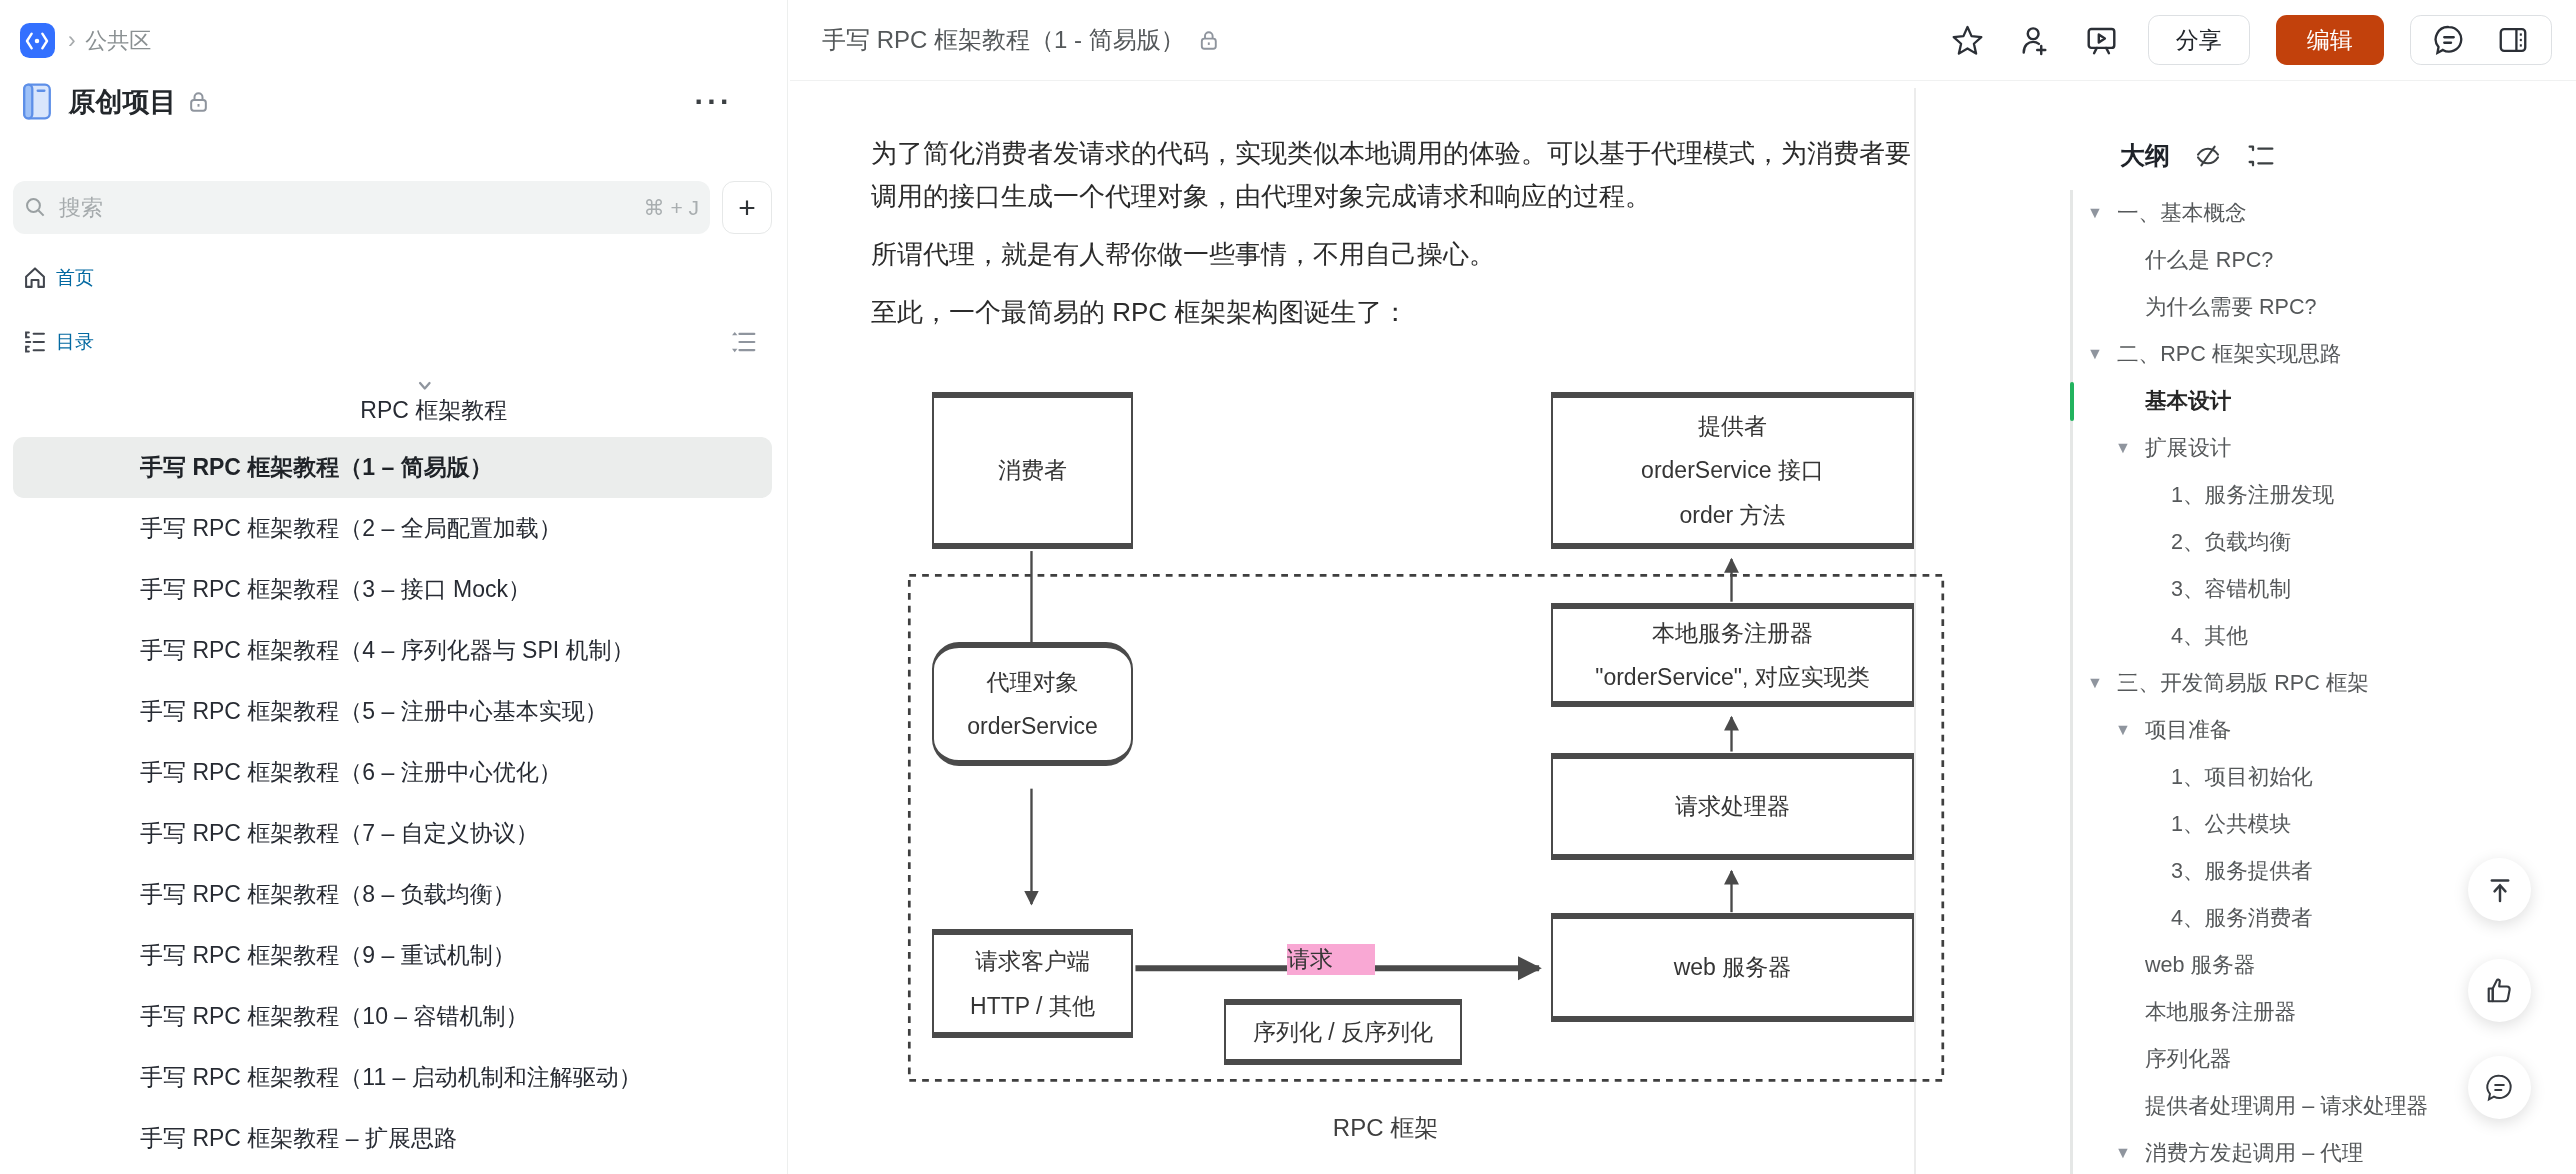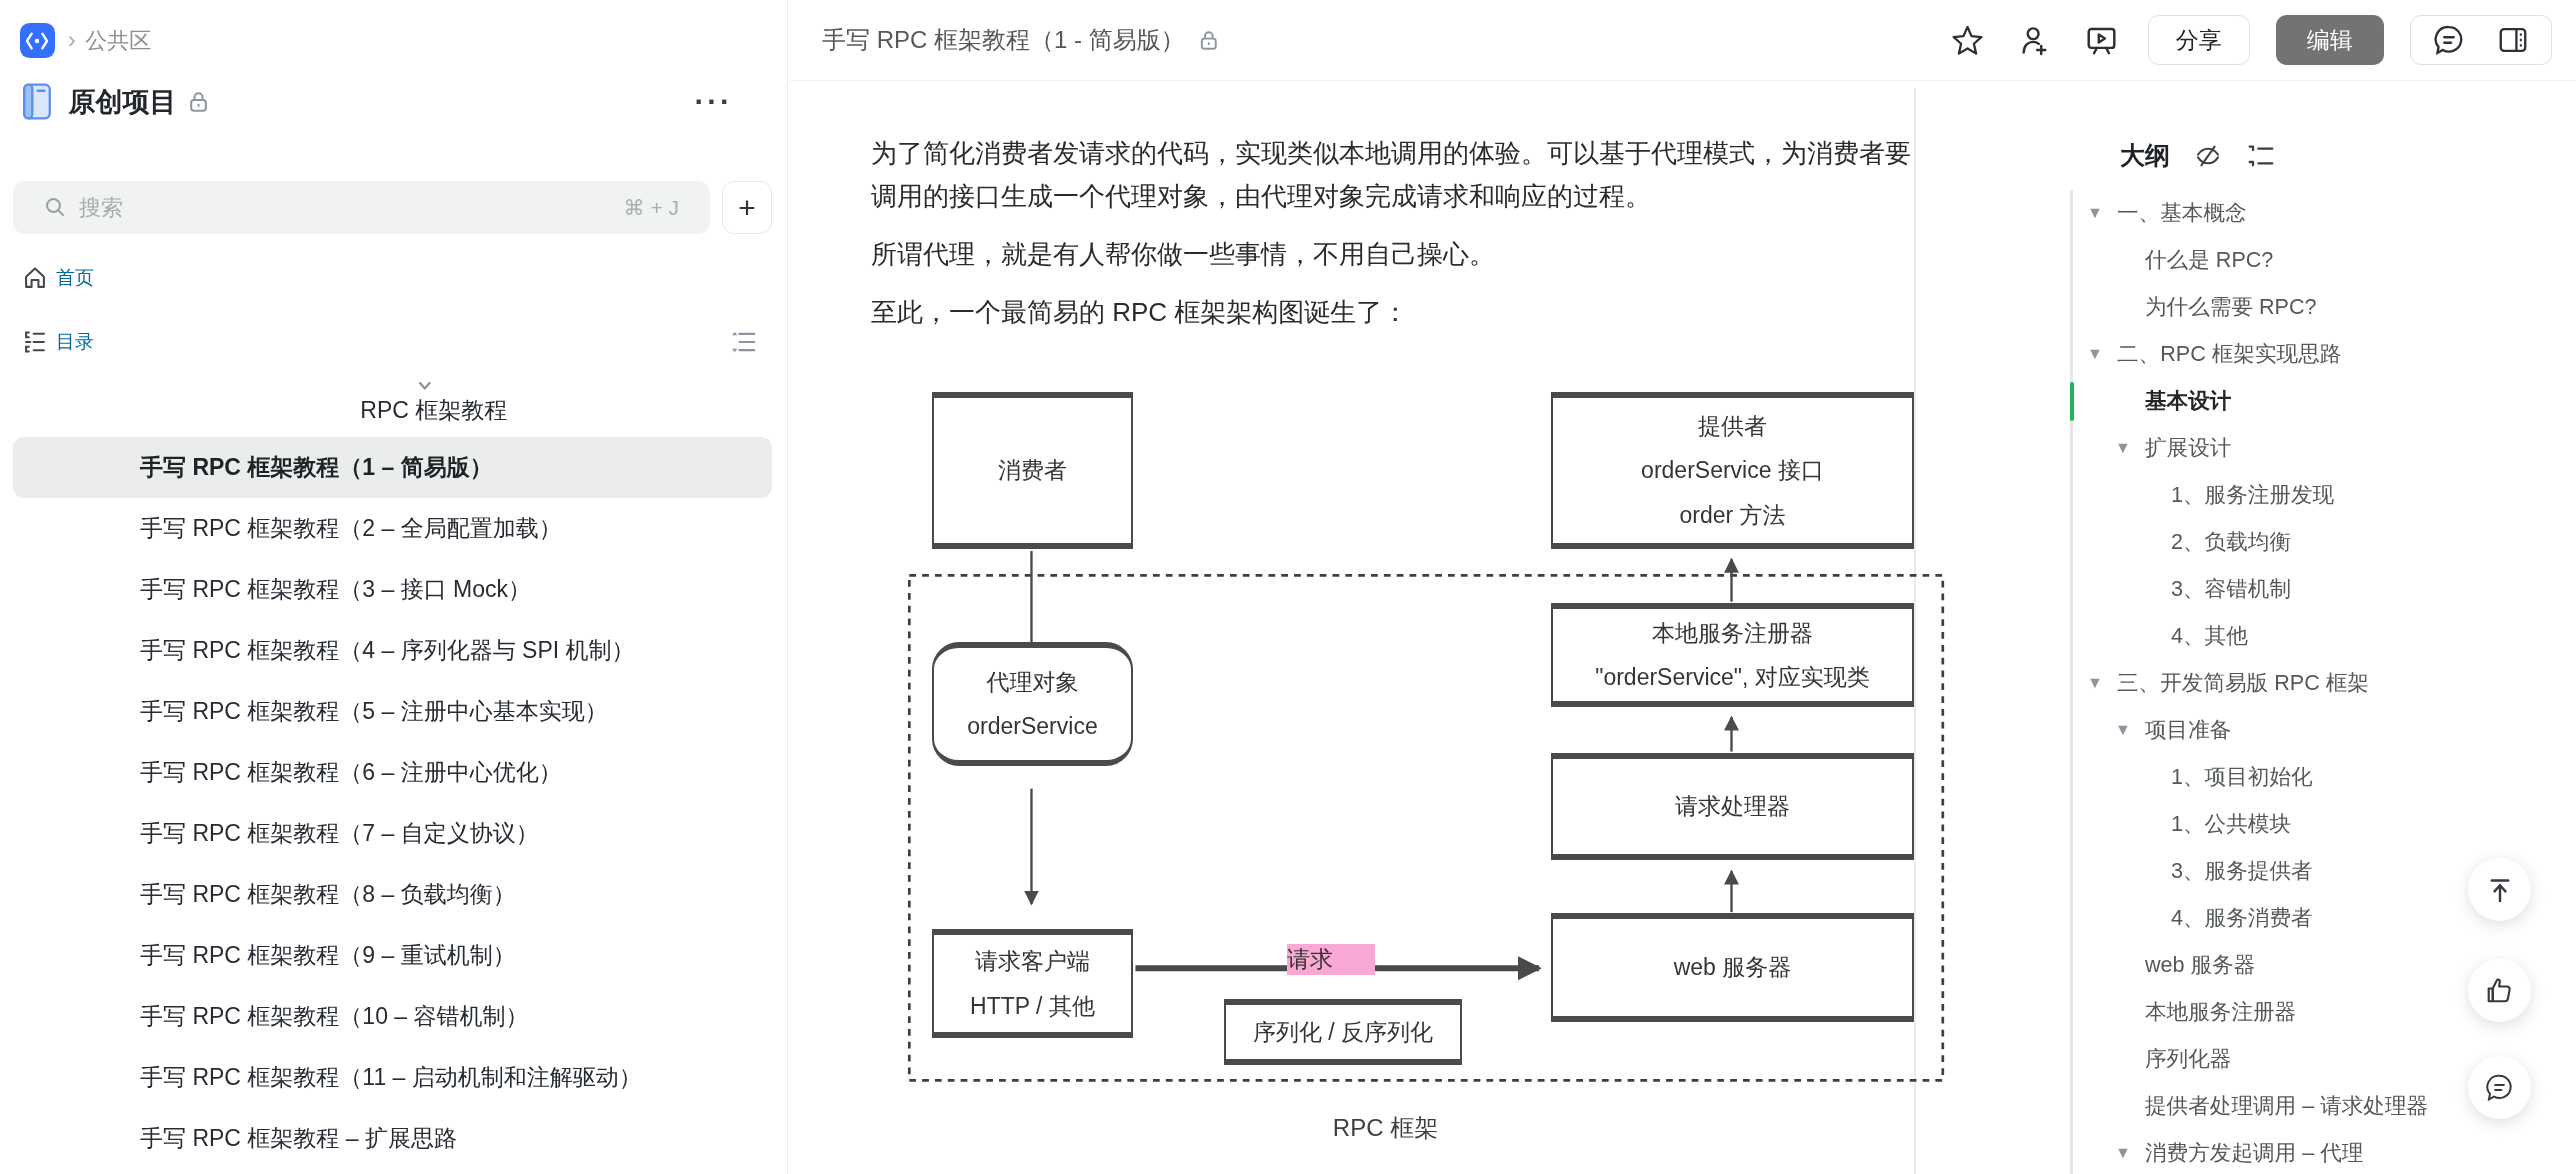--- a/index.html
+++ b/index.html
@@ -12,21 +12,21 @@
     border-right:1.4px solid #edefee; background:#fff; }
   .ws-row { position:absolute; left:19.6px; top:21.6px; height:38px; display:flex; align-items:center; gap:9.5px; }
   .ws-logo { width:35px; height:35px; border-radius:9.5px; background:#3370ff; display:flex; align-items:center; justify-content:center; }
   .crumb-sep { color:#a7abad; font-size:23px; margin-left:4px; }
   .crumb { color:#8a9092; font-size:22px; }
   .book-row { position:absolute; left:19.6px; top:80px; height:43px; width:749px; display:flex; align-items:center; }
   .book-title { font-size:27px; font-weight:bold; color:#23272b; margin-left:15px; }
   .book-lock { margin-left:10.8px; display:flex; }
   .book-menu { position:absolute; right:36px; top:5.4px; font-size:30px; letter-spacing:2.7px; color:#3c4043; font-weight:bold; cursor:pointer; }
   .search-wrap { position:absolute; left:13px; top:181px; width:759px; height:53px; display:flex; gap:12px; }
-  .search-box { flex:1; background:#f1f3f3; border-radius:12px; display:flex; align-items:center; padding:0 31px; }
+  .search-box { flex:1; background:#f1f3f3; border-radius:12px; display:flex; align-items:center; padding:0 11px; }
   .search-ph { color:#a6abad; font-size:22px; margin-left:12px; flex:1; }
   .search-kbd { color:#a9aeb0; font-size:21px; }
   .add-btn { width:50px; height:53px; background:#fff; border:1.4px solid #e6e8e8; border-radius:12px;
     font-size:30px; color:#2f3337; display:flex; align-items:center; justify-content:center; font-weight:300; }
   .nav-row { position:absolute; left:0; width:788px; height:58px; display:flex; align-items:center; padding-left:22px; }
   .nav-row .nav-label { font-size:19px; color:#0369a1; margin-left:8px; }
   .nav-row.r1 { top:249px; } .nav-row.r2 { top:313px; }
   .collapse-ic { position:absolute; right:31px; }
   .tree-parent { position:absolute; left:0; top:377px; width:788px; height:55px; display:flex; align-items:center; padding-left:62px;flex-direction:column; }
   .tree-parent .t-label { font-size:23px; color:#272b33; margin-left:17.6px; }
@@ -39,21 +39,21 @@
   
   .main-header { position:absolute; left:790px; top:0; width:1786px; height:80px; background:#fff; }
   .hdr-line { position:absolute; left:790px; top:80px; width:1786px; height:1.4px; background:#f0f1f1; }
   .doc-title-row { position:absolute; left:822px; top:0; height:80px; display:flex; align-items:center; gap:13.5px; }
   .doc-title { font-size:24px; color:#54585a; }
   .hdr-actions { position:absolute; right:24px; top:0; height:80px; display:flex; align-items:center; gap:26px; }
   .icon-btn { display:flex; align-items:center; justify-content:center; width:41px; height:41px; cursor:pointer; }
   .btn { height:50px; border-radius:10.8px; display:flex; align-items:center; justify-content:center;
     font-size:23px; padding:0 27px; cursor:pointer; white-space:nowrap; }
   .btn.share { background:#fff; border:1.4px solid #dde0e3; color:#22262b; }
-  .btn.edit { background:#737373; color:#fff; border:none; padding:0 31px; }
+  .btn.edit { background:#c2410c; color:#fff; border:none; padding:0 31px; }
   .btn-group { height:50px; border:1.4px solid #dde0e3; border-radius:10.8px; display:flex; align-items:center; padding:0 17.6px; gap:23px; }
 
   
   .article { position:absolute; left:871px; top:132px; width:1043px; }
   .article p { font-size:26px; line-height:43px; color:#2b2b2b; margin-bottom:15px; }
   .v-split { position:absolute; left:1914px; top:88px; width:2px; height:1087px; background:#ececec; }
 
   
   .dg-box { position:absolute; background:#fff; border:2.7px solid #4a4a4a; border-top-width:6.8px; border-bottom-width:6.8px;
     display:flex; align-items:center; justify-content:center; text-align:center;

